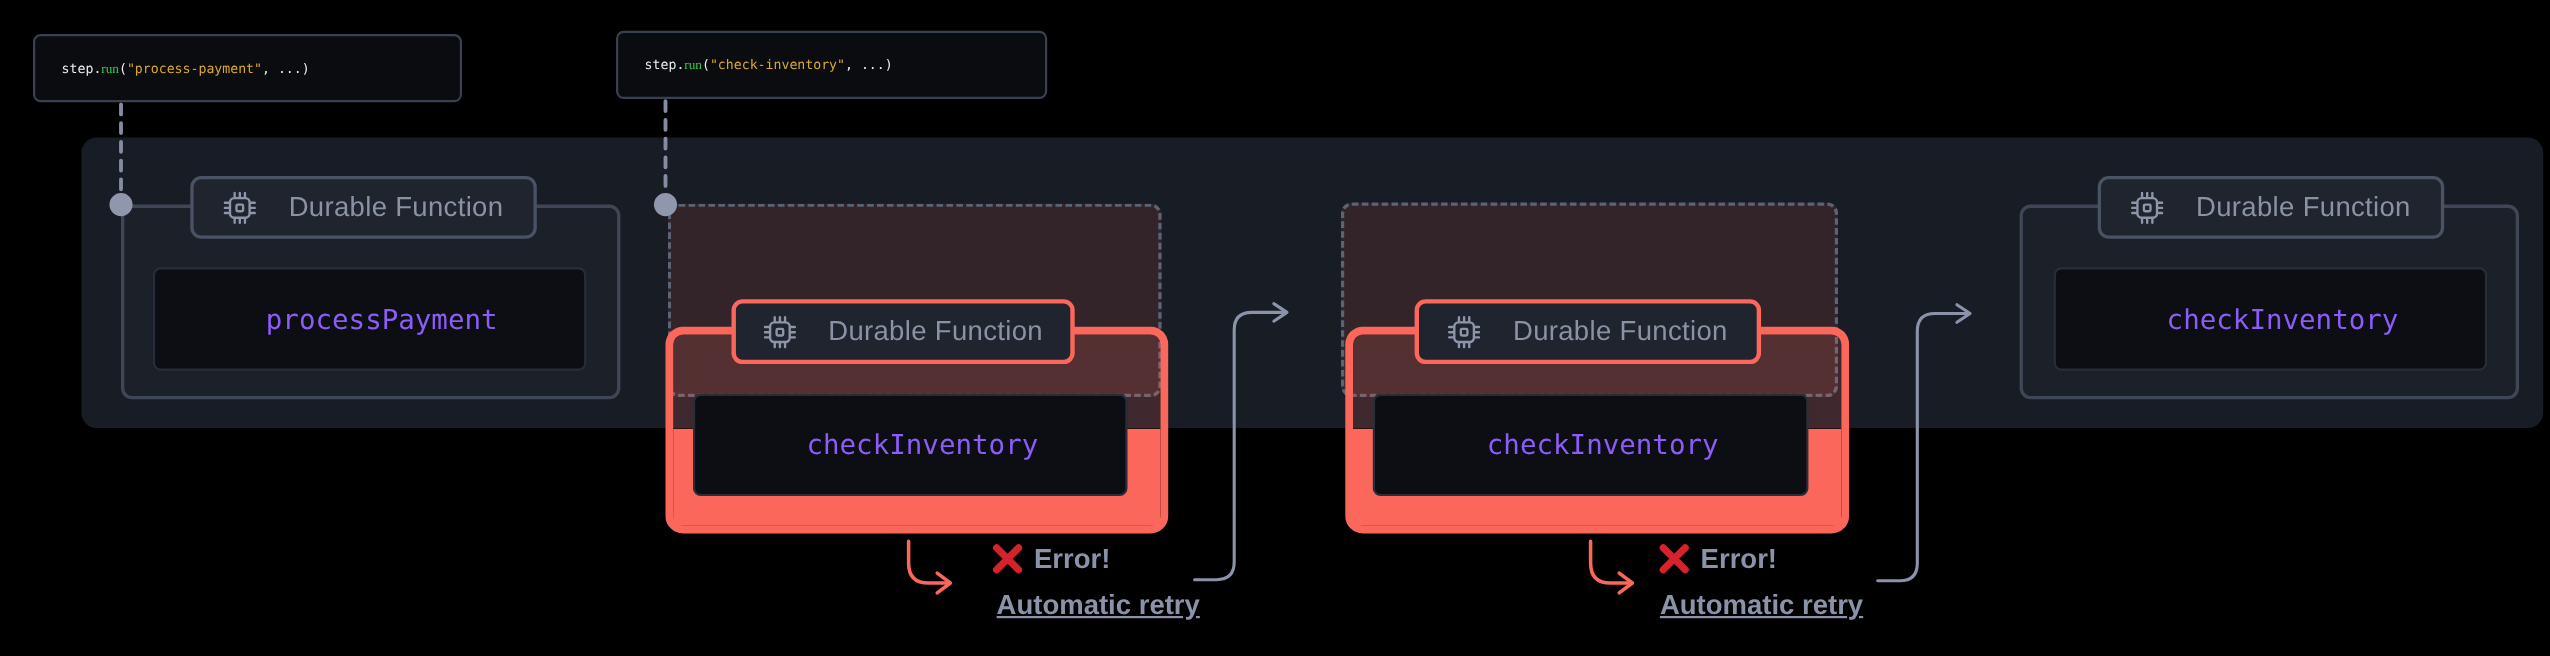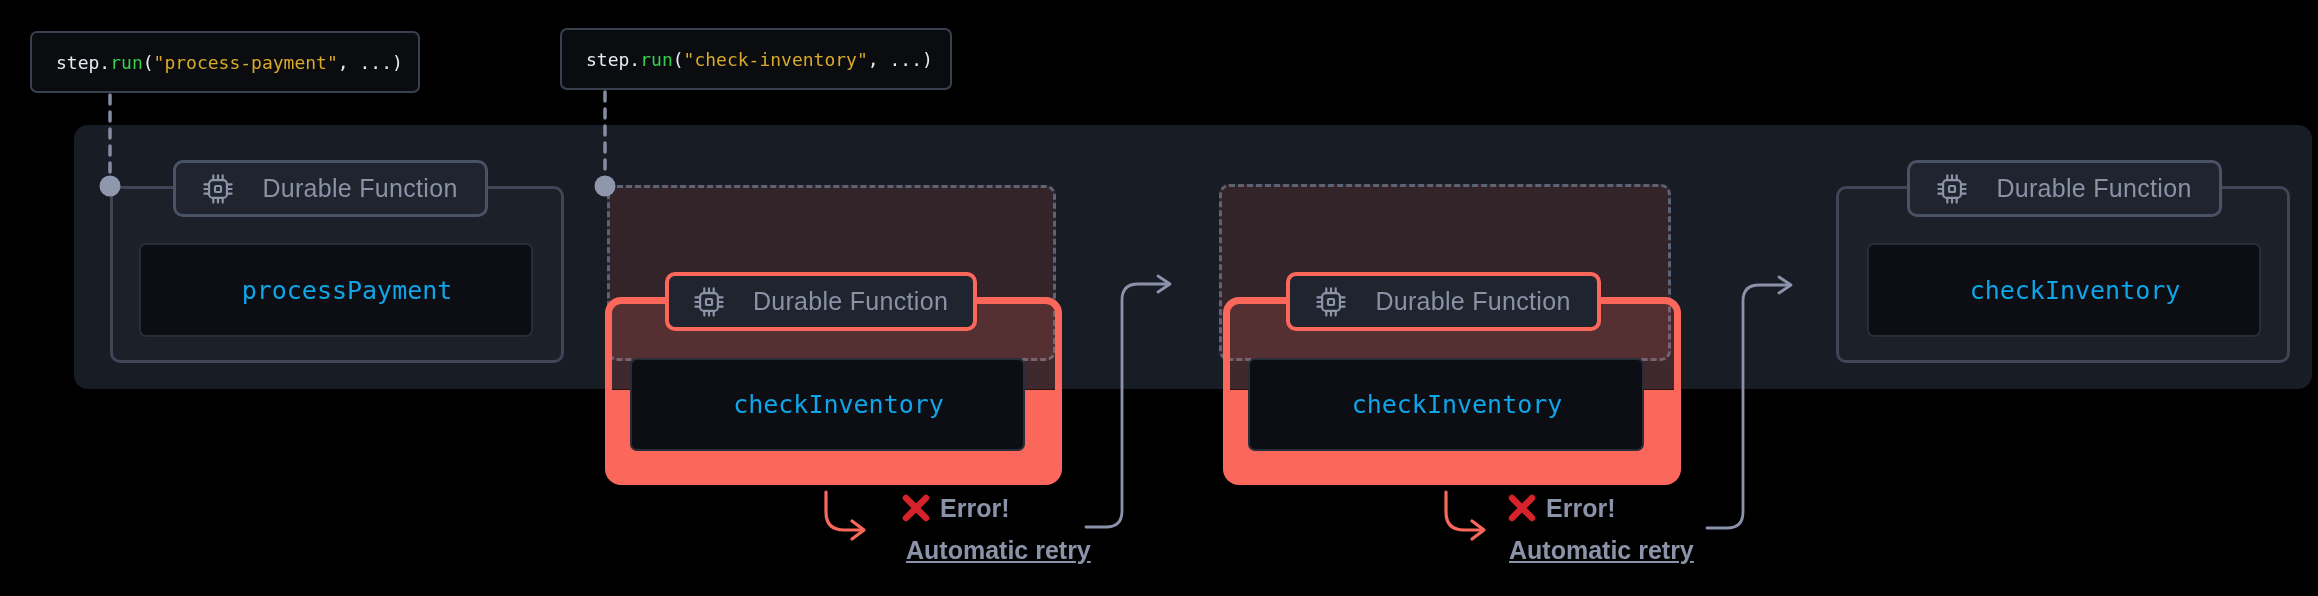--- a/index.html
+++ b/index.html
@@ -9,33 +9,33 @@
          background:#181c25;border-radius:14px;}
   .ghost{position:absolute;border:3px dashed #5c6375;border-radius:10px;
          background:rgba(250,95,85,0.12);}
   .frame{position:absolute;border-radius:10px;}
   .frame.slate{border:3px solid #3f4656;background:rgba(255,255,255,0.02);}
   .frame.red{border:7px solid #fb675b;border-radius:16px;
              background:linear-gradient(rgba(251,103,91,0.17) 0 93px,#fb675b 93px);
              background-origin:border-box;background-clip:border-box;}
   .fn-box{position:absolute;background:#0c0e13;border:2px solid #272d39;border-radius:7px;
           display:flex;align-items:center;justify-content:center;}
-  .fn-name{font-family:"DejaVu Sans Mono",monospace;font-size:25px;color:#0ea5e9;white-space:nowrap;margin-left:22px;}
+  .fn-name{font-family:"DejaVu Sans Mono",monospace;font-size:25px;color:#8b5cf6;white-space:nowrap;margin-left:22px;}
   .badge{position:absolute;display:flex;align-items:center;justify-content:center;gap:29px;
          background:#20242e;border-radius:10px;box-sizing:border-box;}
   .badge.slate{border:3px solid #4a5266;}
   .badge.red{border:4.5px solid #fb675b;}
   .badge-label{color:#8a92a6;font-size:25px;font-weight:500;letter-spacing:.3px;white-space:nowrap;}
   .chip{display:flex;align-items:center;}
   .overlay{position:absolute;left:0;top:0;pointer-events:none;}
   .code-label{position:absolute;background:#0a0c10;border:2px solid #39404f;border-radius:7px;
               display:flex;align-items:center;padding-left:24px;box-sizing:border-box;
-              font-family:"DejaVu Sans Mono",monospace;font-size:18px;white-space:pre;}
+              font-family:"DejaVu Sans Mono",monospace;font-size:12px;white-space:pre;}
   .c-plain{color:#e8ebf2;}
-  .c-green{color:#35d14e;}
+  .c-green{color:#35d14e;font-family:Liberation Serif, serif;}
   .c-gold{color:#d9a92a;}
   .error-row{position:absolute;display:flex;align-items:flex-end;gap:9px;}
   .ann-text{color:#8b93a9;font-size:25px;font-weight:700;white-space:nowrap;}
   .retry-label{position:absolute;text-decoration:underline;}
 </style>
 </head>
 <body>
 
 <div class="canvas">
 

